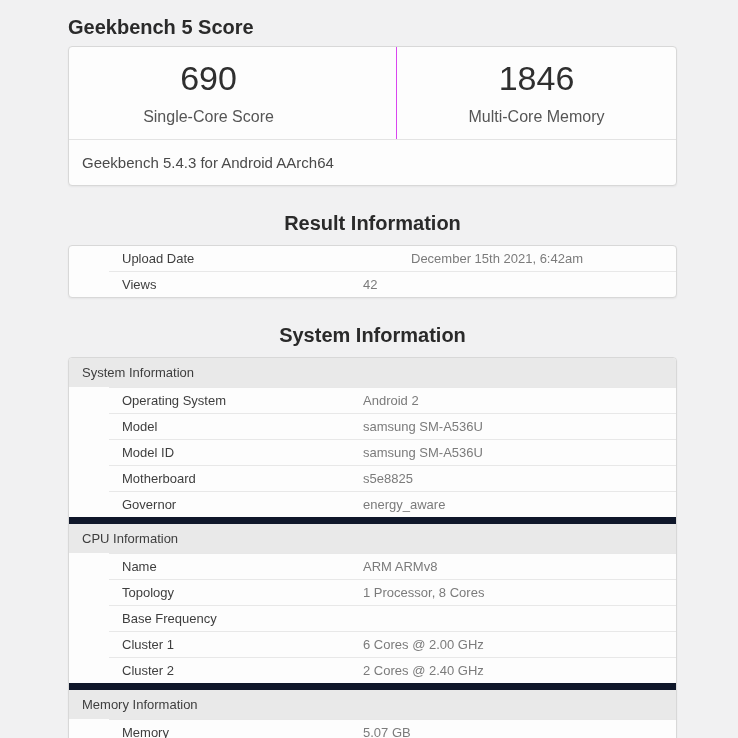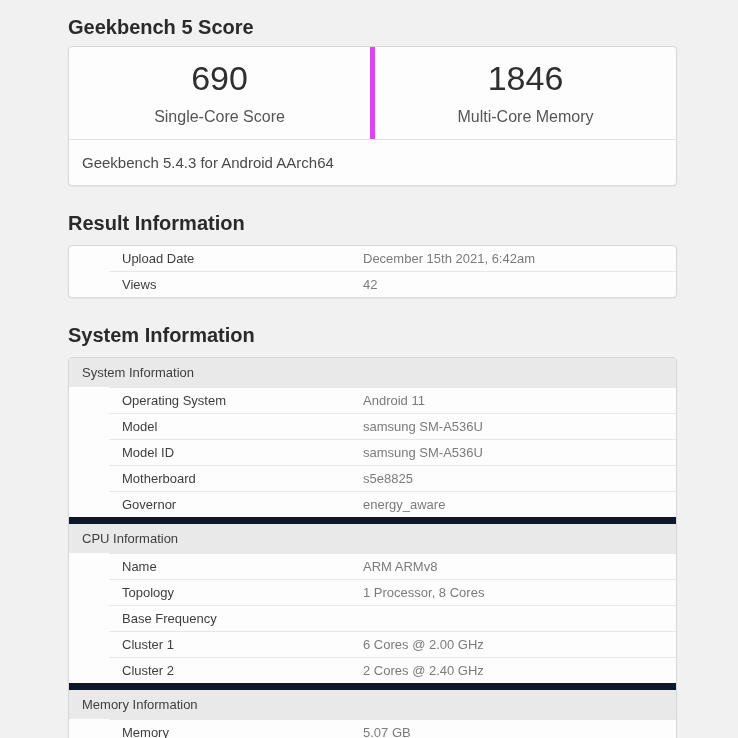--- a/index.html
+++ b/index.html
@@ -12,40 +12,40 @@
   .page {
     padding: 19px 61px 0 68px;
   }
   .section-title {
     font-size: 20px;
     font-weight: bold;
     color: #2a2a2a;
     line-height: 17px;
     margin: 0 0 10px 0;
   }
-  .section-title.spaced { margin-top: 29px; margin-bottom: 13px; }
+  .section-title.spaced { margin-top: 29px; margin-bottom: 13px; text-align: center; }
   .card {
     background: #fdfdfd;
     border: 1px solid #d8d8d8;
     border-radius: 4px;
     box-shadow: 0 1px 2px rgba(0,0,0,0.05);
     overflow: hidden;
   }
   
   .score-cells { display: flex; }
   .score-cell {
     flex: 1;
     height: 92px;
     display: flex;
     flex-direction: column;
     align-items: center;
     justify-content: center;
     gap: 13px;
   }
-  .score-cell + .score-cell { border-left: 5px solid #d946ef; }
+  .score-cell + .score-cell { border-left: 1px solid #d946ef; }
   .score-value {
     font-size: 34px;
     line-height: 34px;
     color: #2f2f2f;
   }
   .score-label {
     font-size: 16px;
     color: #555;
   }
   .score-footer {
@@ -55,21 +55,21 @@
     color: #4a4a4a;
   }
   
   .trow {
     display: flex;
     border-top: 1px solid #e8e8e8;
     font-size: 13px;
     line-height: 13px;
     margin-left: 40px;
   }
-  .card > :first-child { border-top: none; }
+  .card > :first-child { border-top: none; gap: 48px; }
   .tlabel {
     width: 254px;
     padding: 6px 6px 6px 13px;
     color: #3e3e3e;
   }
   .tvalue {
     flex: 1;
     padding: 6px 13px 6px 0;
     color: #7b7b7b;
   }
@@ -115,21 +115,21 @@
     <div class="tvalue">42</div>
   </div>
     </div>
 
   <h2 class="section-title spaced">System Information</h2>
 
   <div class="card" id="system-card">
       <div class="group-header">System Information</div>
       <div class="trow">
     <div class="tlabel">Operating System</div>
-    <div class="tvalue">Android 11</div>
+    <div class="tvalue">Android 2</div>
   </div>
       <div class="trow">
     <div class="tlabel">Model</div>
     <div class="tvalue">samsung SM-A536U</div>
   </div>
       <div class="trow">
     <div class="tlabel">Model ID</div>
     <div class="tvalue">samsung SM-A536U</div>
   </div>
       <div class="trow">

